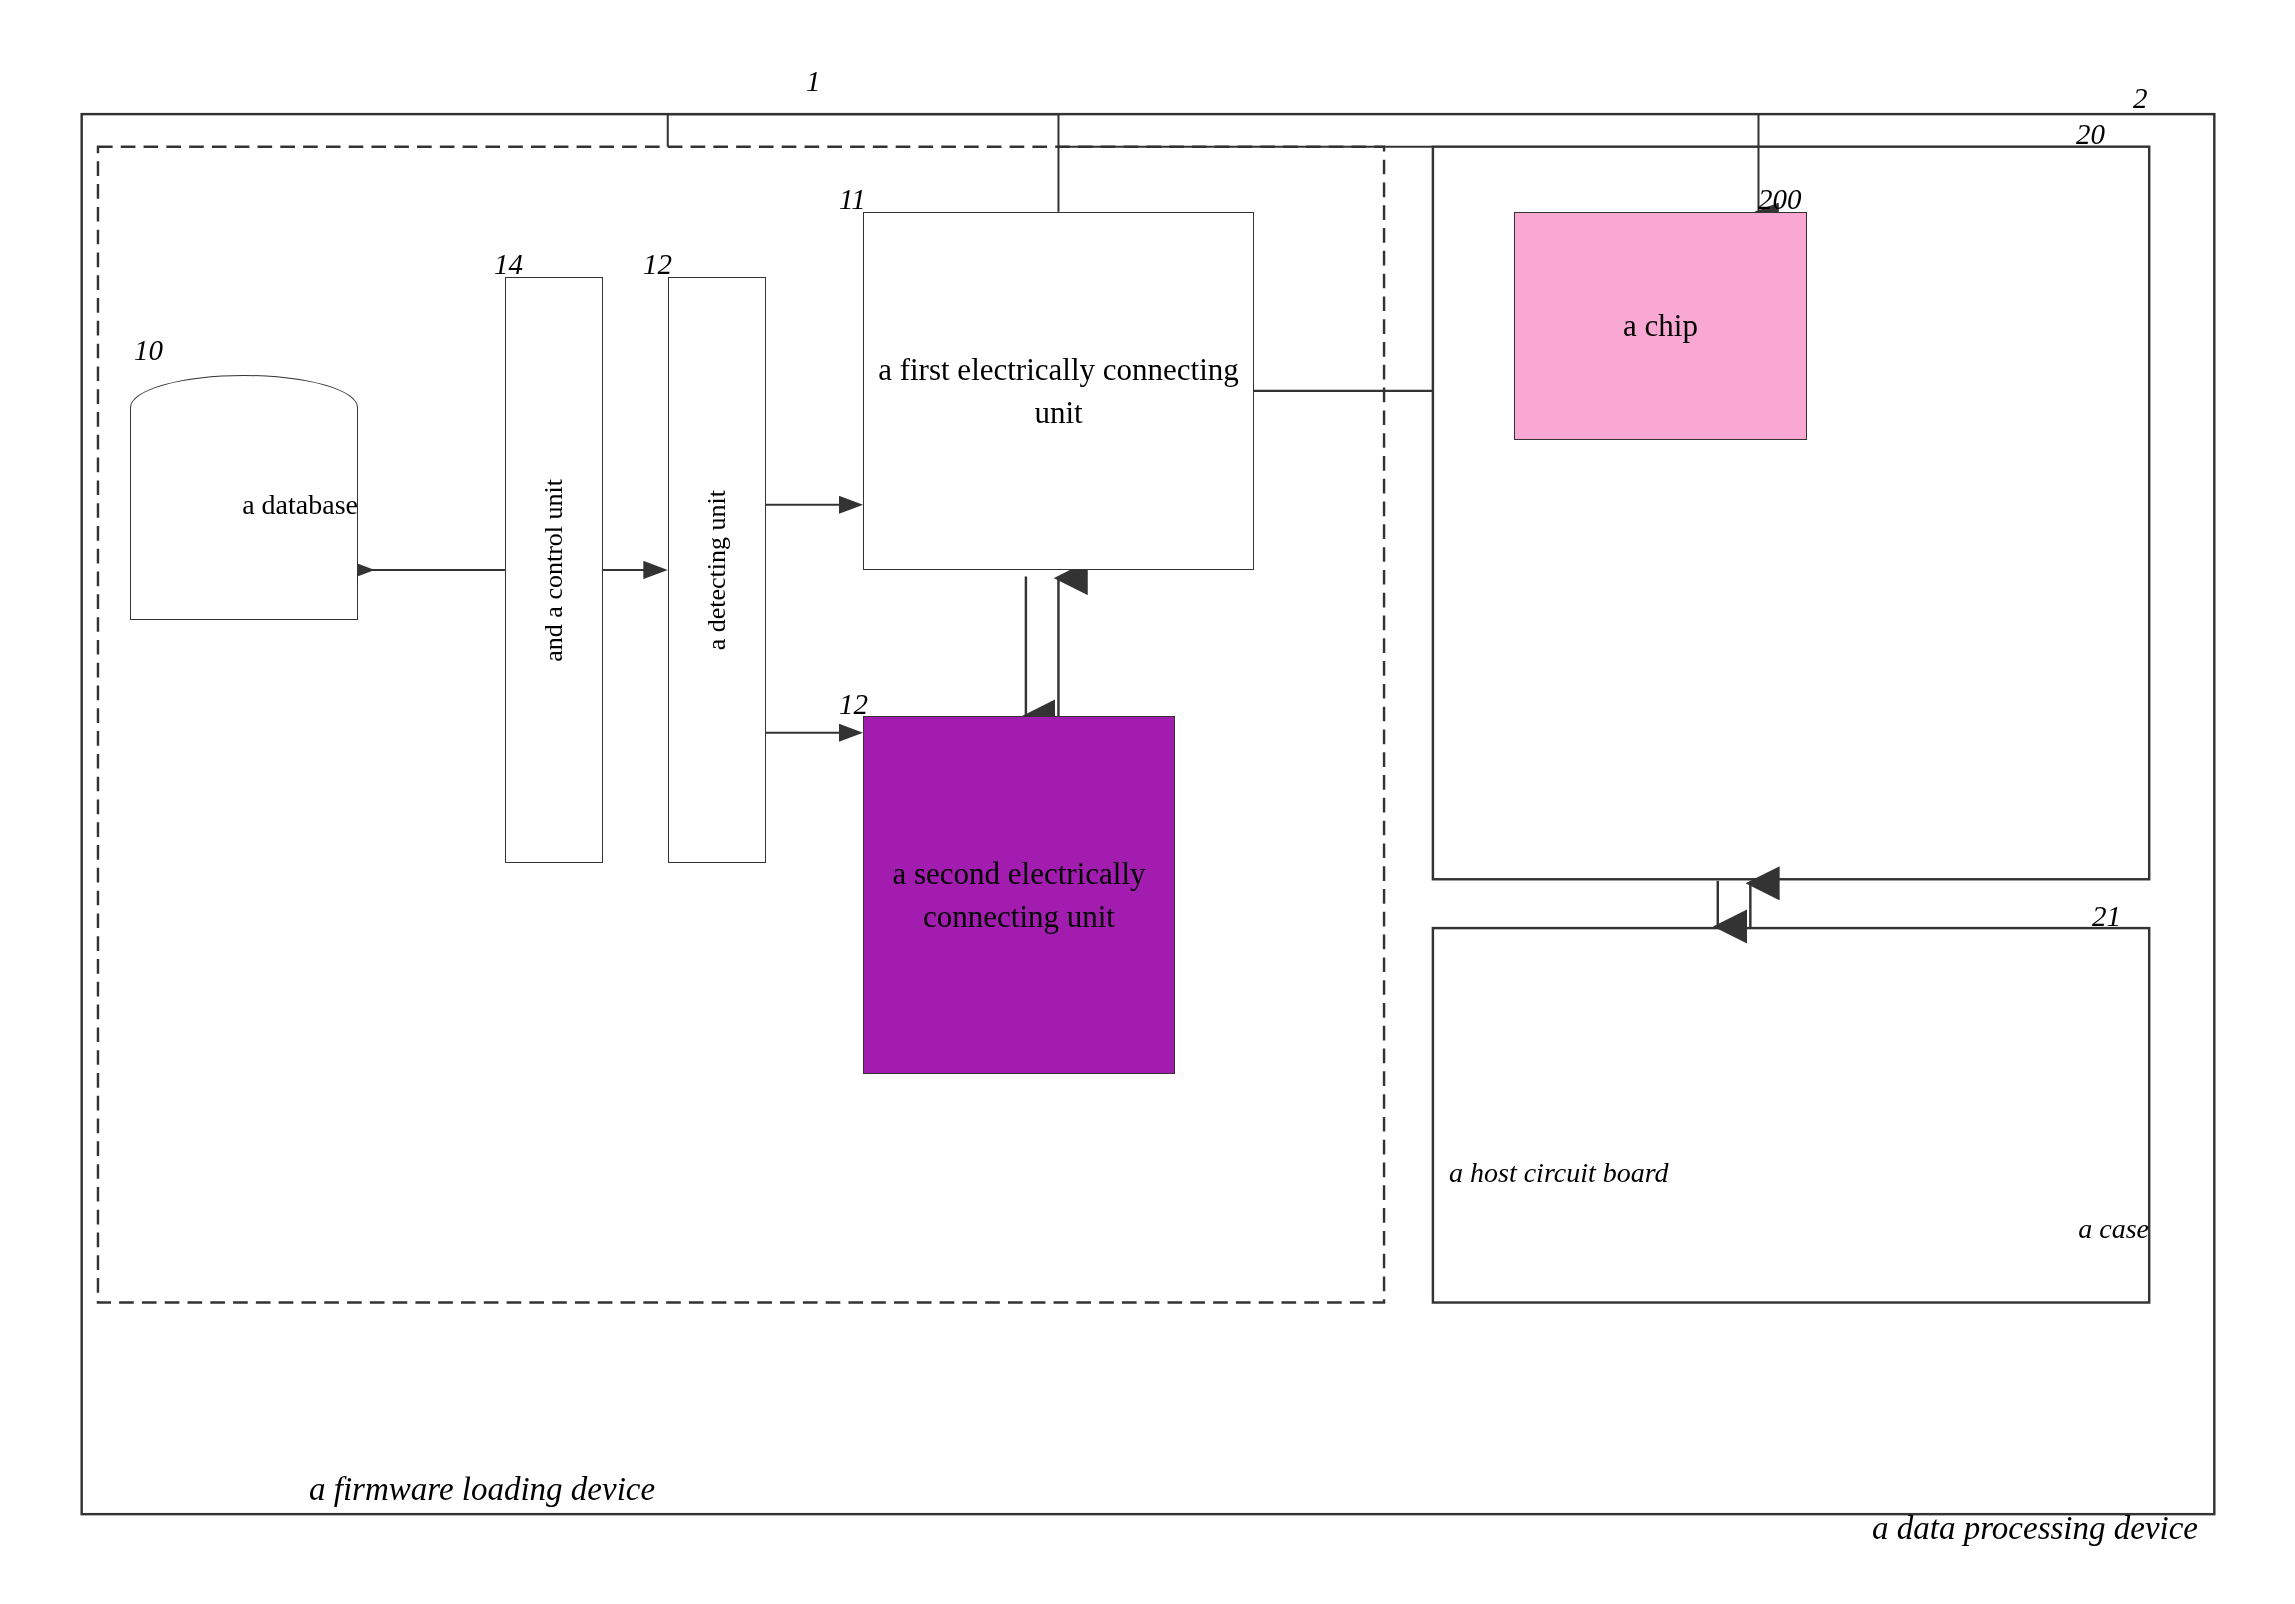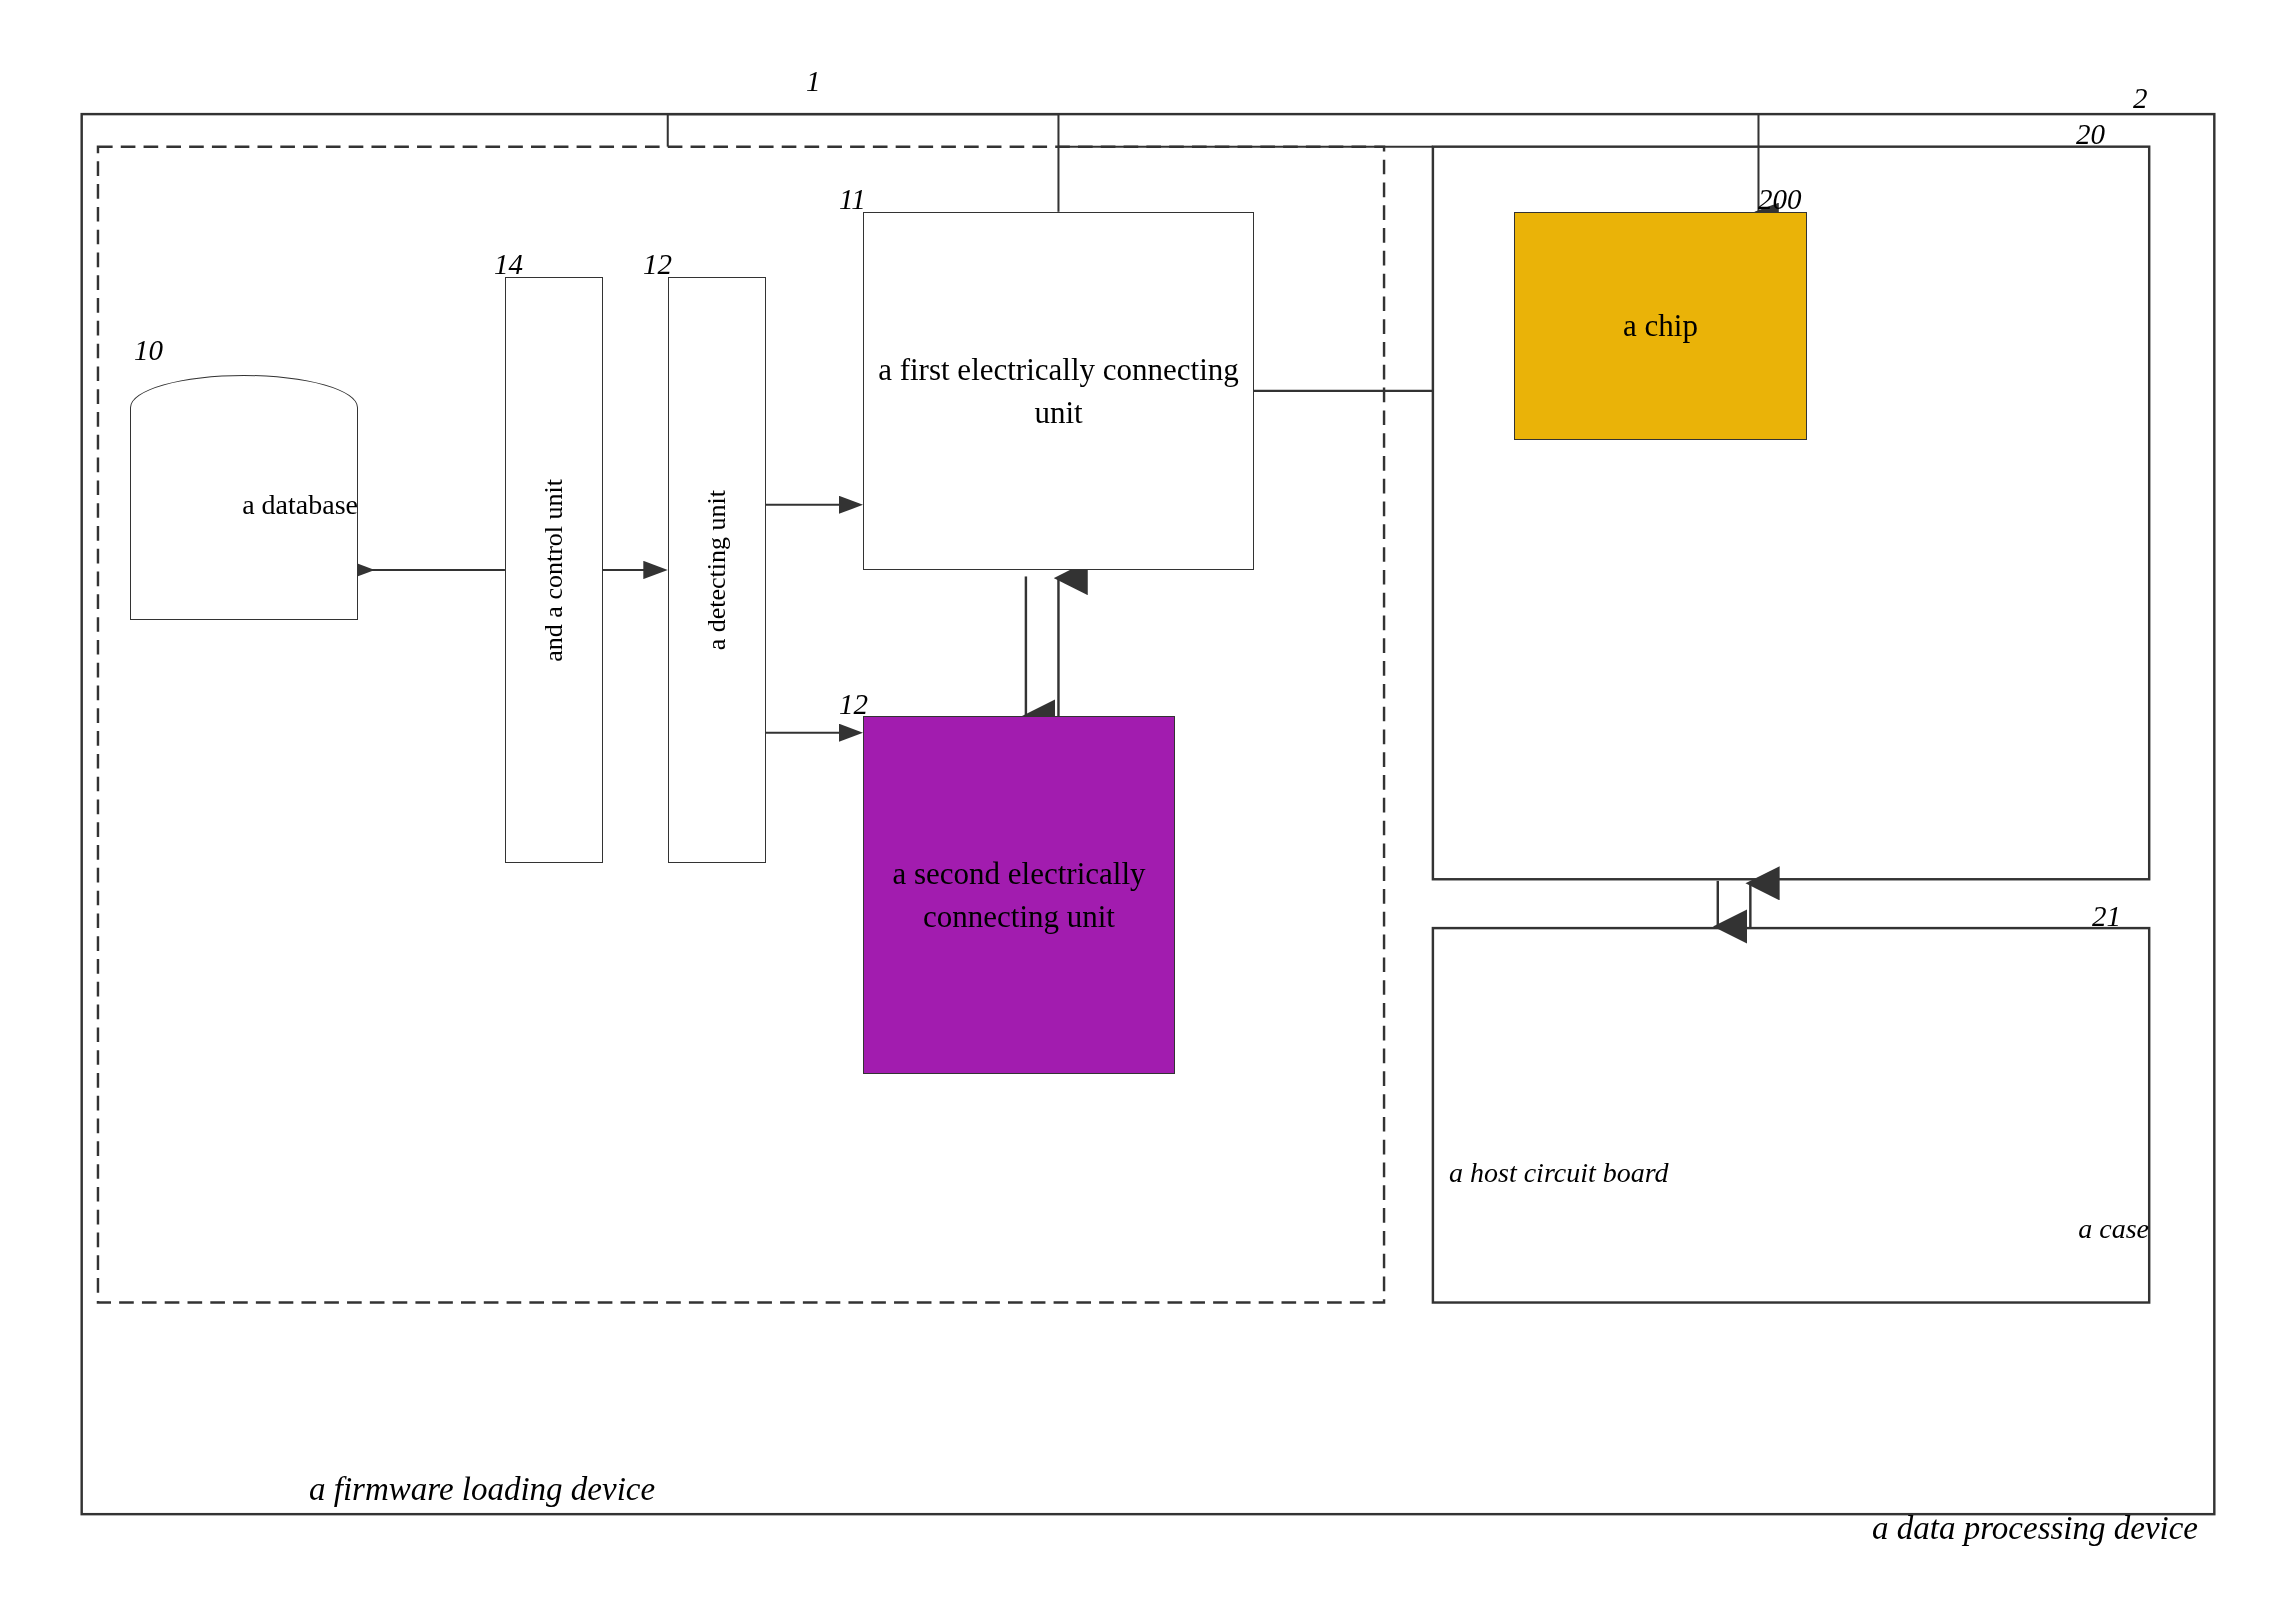--- a/index.html
+++ b/index.html
@@ -132,21 +132,21 @@
     }
 
     
     .chip-box {
       position: absolute;
       top: 163px;
       left: 1465px;
       width: 293px;
       height: 228px;
       border: 1.6px solid #333;
-      background: #eab308;
+      background: #f9a8d4;
       display: flex;
       align-items: center;
       justify-content: center;
     }
 
     .box-text {
       font-size: 31px;
       line-height: 1.4;
       text-align: center;
     }

